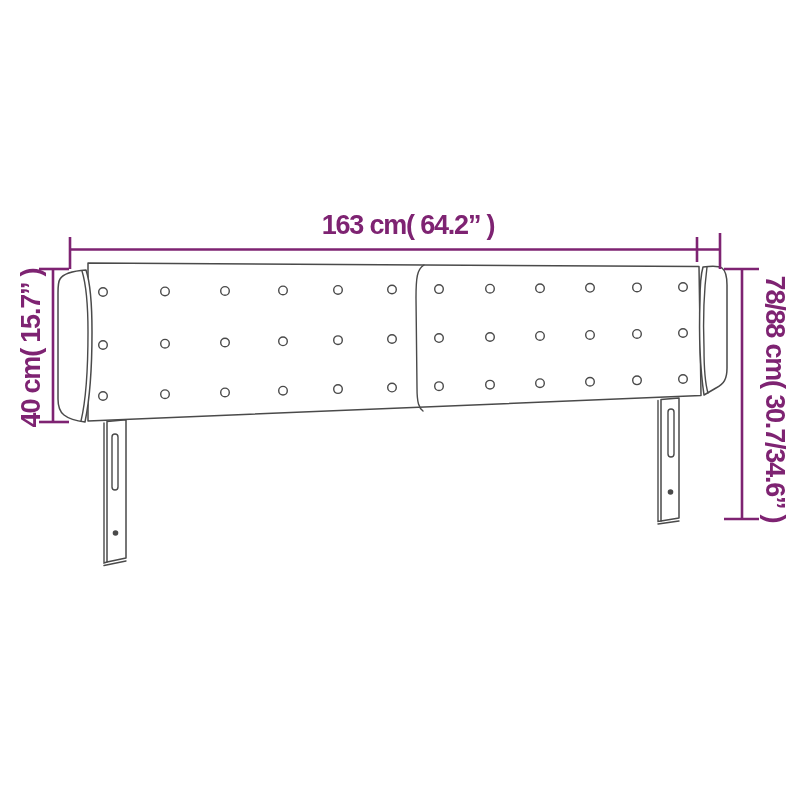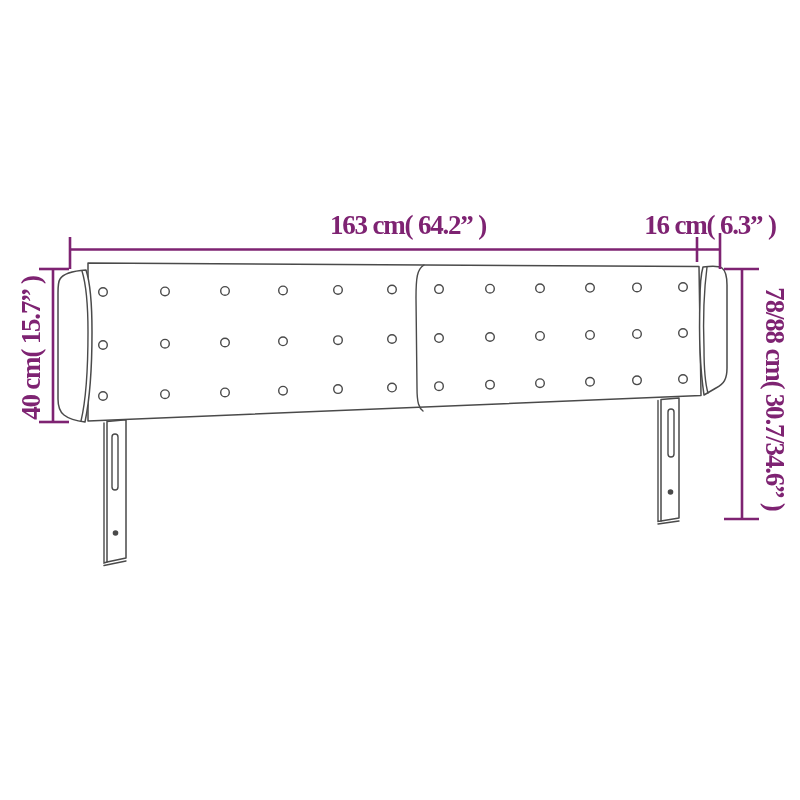--- a/index.html
+++ b/index.html
@@ -1,17 +1,17 @@
 <!DOCTYPE html>
 <html style="--dimension: #7e2372; --outline: #4a4a4a;"><head>
 <meta charset="utf-8">
 <style>
   html,body{margin:0;padding:0;background:#ffffff;}
   .stage{position:relative;width:800px;height:800px;background:#ffffff;overflow:hidden;
-         font-family:Liberation Serif, serif;}
+         font-family:Liberation Sans, sans-serif;}
   .stage svg{position:absolute;left:0;top:0;}
   .outline{fill:#ffffff;stroke:var(--outline);stroke-width:1.5;stroke-linejoin:round;}
   .stroke-only{fill:none;stroke:var(--outline);stroke-width:1.4;stroke-linecap:round;}
   .btn{fill:#ffffff;stroke:var(--outline);stroke-width:1.4;}
   .dim{stroke:var(--dimension);stroke-width:2.6;fill:none;}
   .dim-label{position:absolute;font-weight:700;font-size:27px;line-height:1;
              color:var(--dimension);letter-spacing:-1.2px;white-space:nowrap;
              transform:translate(-50%,-50%);}
   .rot-ccw{transform:translate(-50%,-50%) rotate(-90deg);}
   .rot-cw{transform:translate(-50%,-50%) rotate(90deg);}
@@ -104,18 +104,17 @@
       <line x1="39" y1="422" x2="69" y2="422"></line>
 
       <line x1="742" y1="269" x2="742" y2="519"></line>
       <line x1="724" y1="269" x2="759" y2="269"></line>
       <line x1="724" y1="519" x2="759" y2="519"></line>
     </g>
   </svg>
 
   <div class="dim-label" style="left:408px;top:225px;">163 cm( 64.2” )</div>
 
-  <div class="dim-label" style="left:710px;top:225px;">16 cm( 6.3” )</div>
 
   <div class="dim-label rot-ccw" style="left:31px;top:348px;">40 cm( 15.7” )</div>
 
   <div class="dim-label rot-cw" style="left:774px;top:399px;">78/88 cm( 30.7/34.6” )</div>
 </div>
 
 </body></html>

